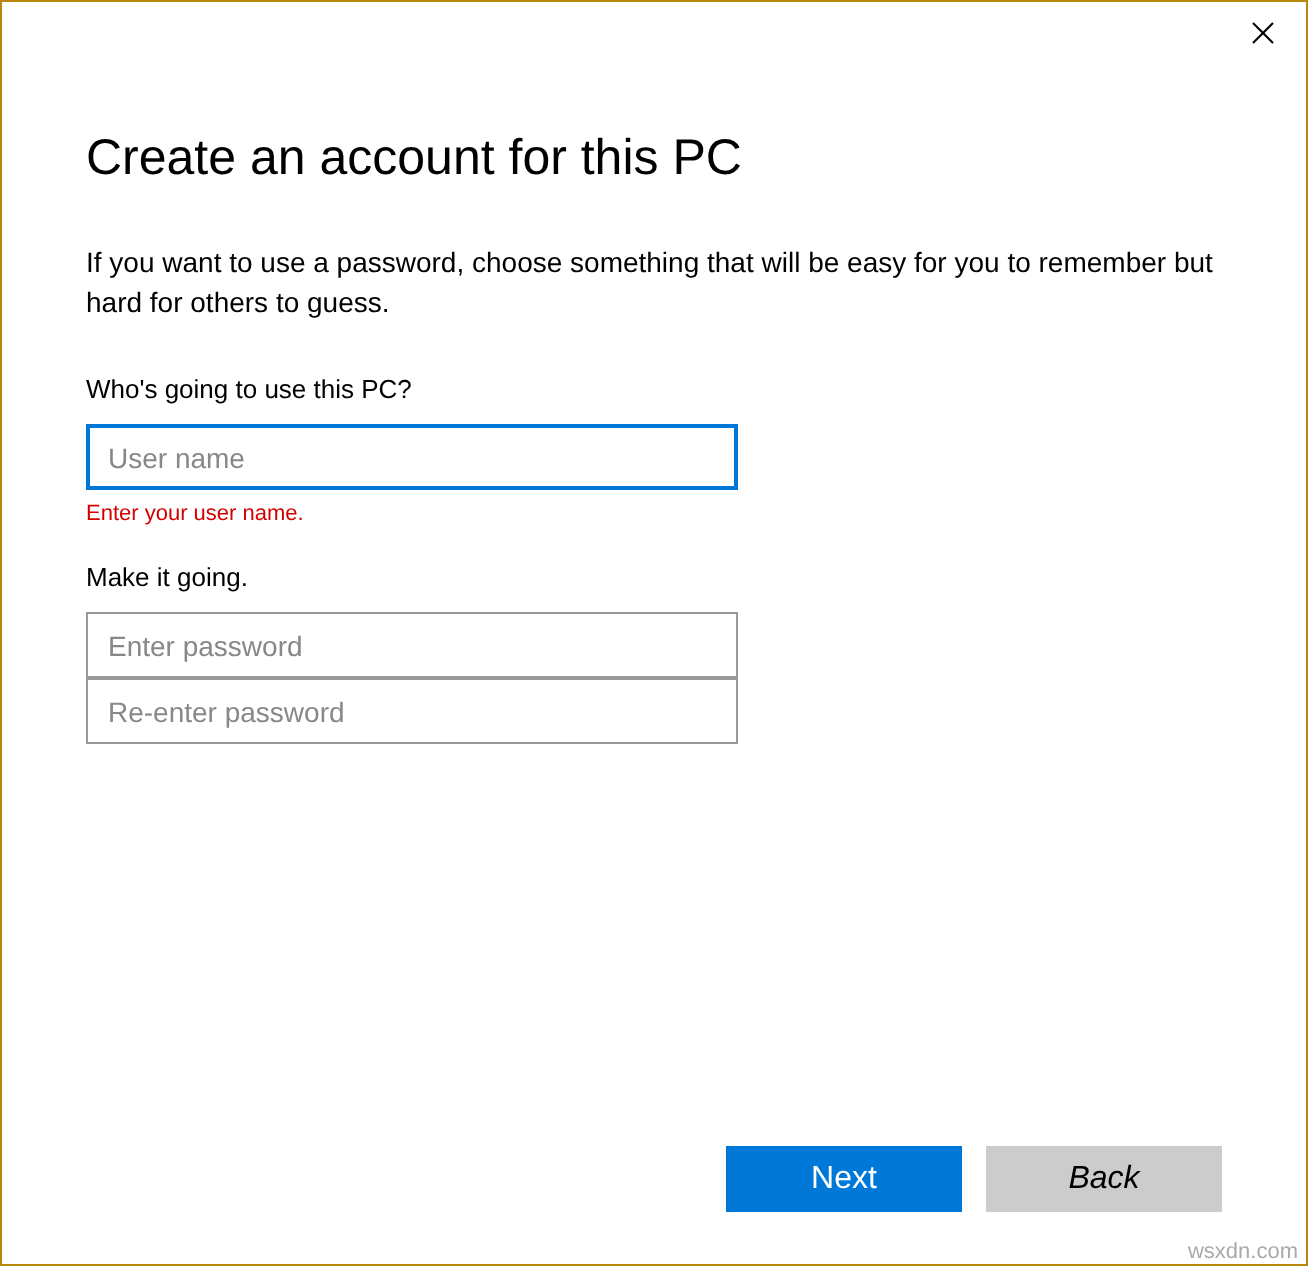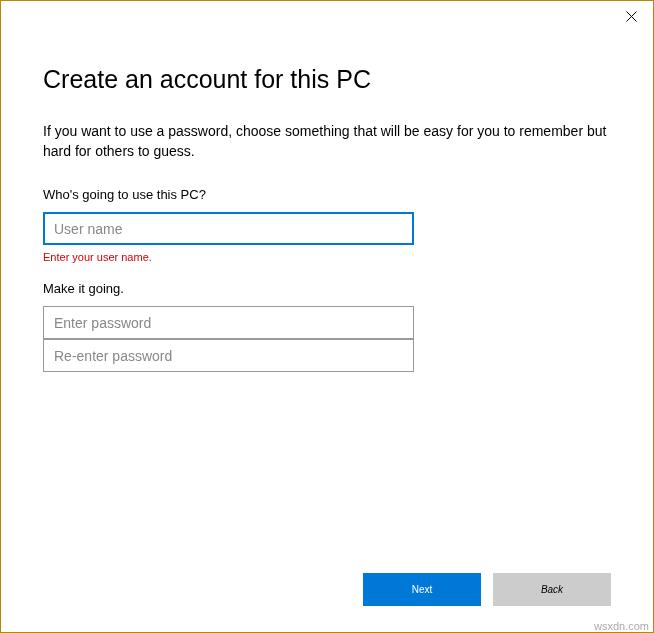--- a/index.html
+++ b/index.html
@@ -48,21 +48,21 @@
       line-height: 1.4;
       margin-bottom: 26px;
     }
     .section-label {
       font-size: 13px;
       font-weight: 400;
       color: #000;
       margin-bottom: 10px;
     }
     .input-field {
-      width: 371px;
+      width: 326px;
       height: 33px;
       border: 1px solid #999;
       padding: 0 10px;
       font-size: 14px;
       font-family: inherit;
       color: #0f172a;
       outline: none;
       display: block;
     }
     .input-field.focused {
@@ -82,21 +82,21 @@
       position: absolute;
       bottom: 26px;
       right: 42px;
       display: flex;
       gap: 12px;
     }
     .btn {
       width: 118px;
       height: 33px;
       border: none;
-      font-size: 10px;
+      font-size: 16px;
       font-family: inherit;
       cursor: pointer;
     }
     .btn-primary {
       background: #0078d7;
       color: #fff;
     }
     .btn-secondary {
       background: #ccc;
       color: #000;

